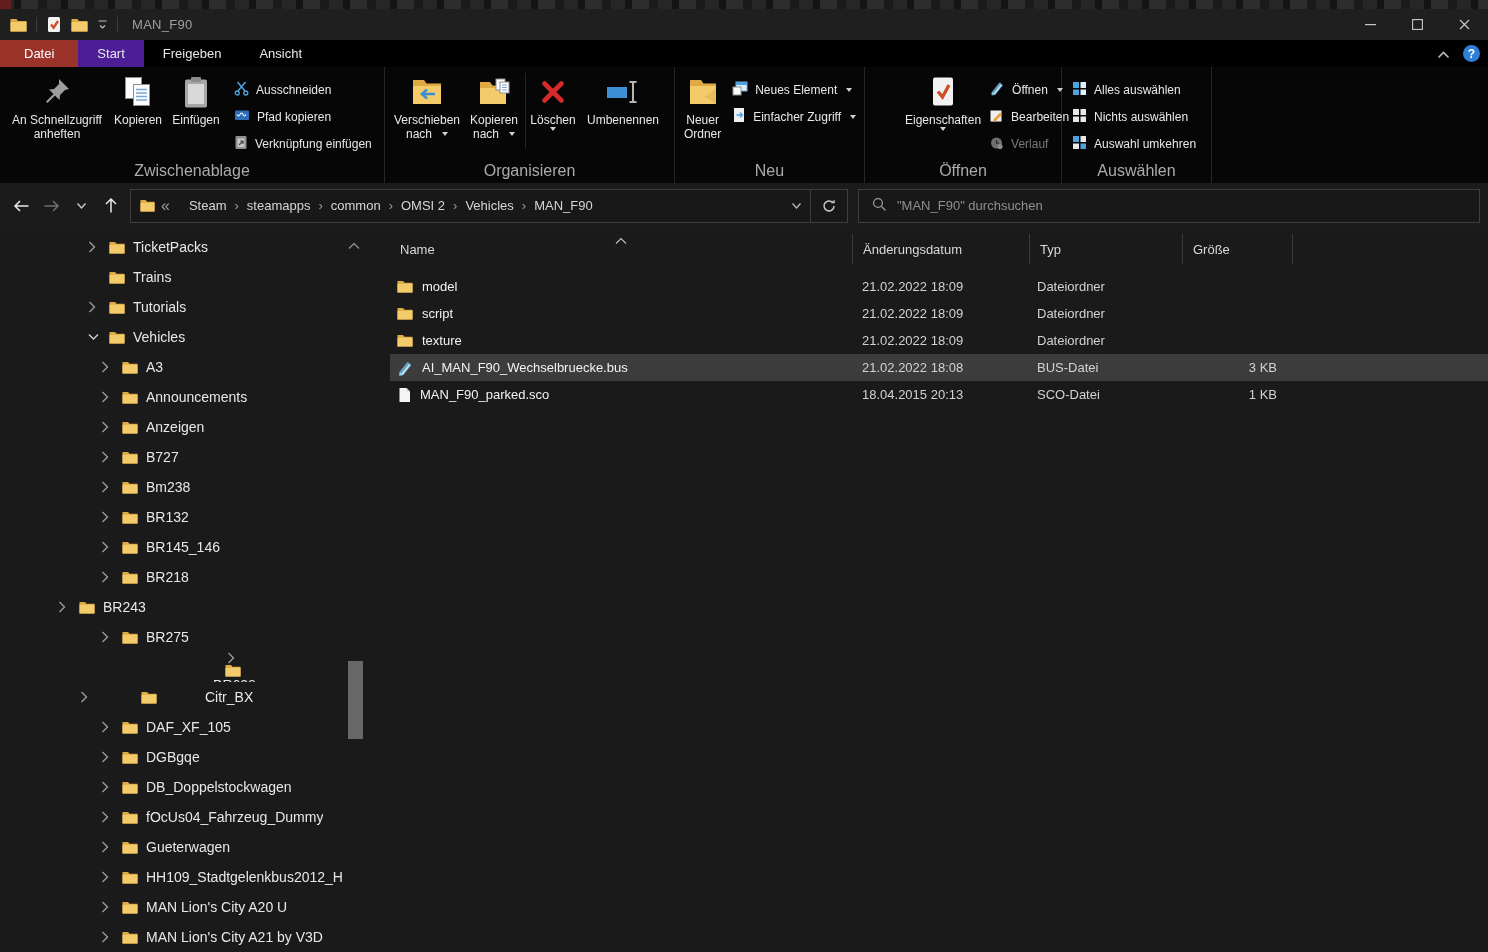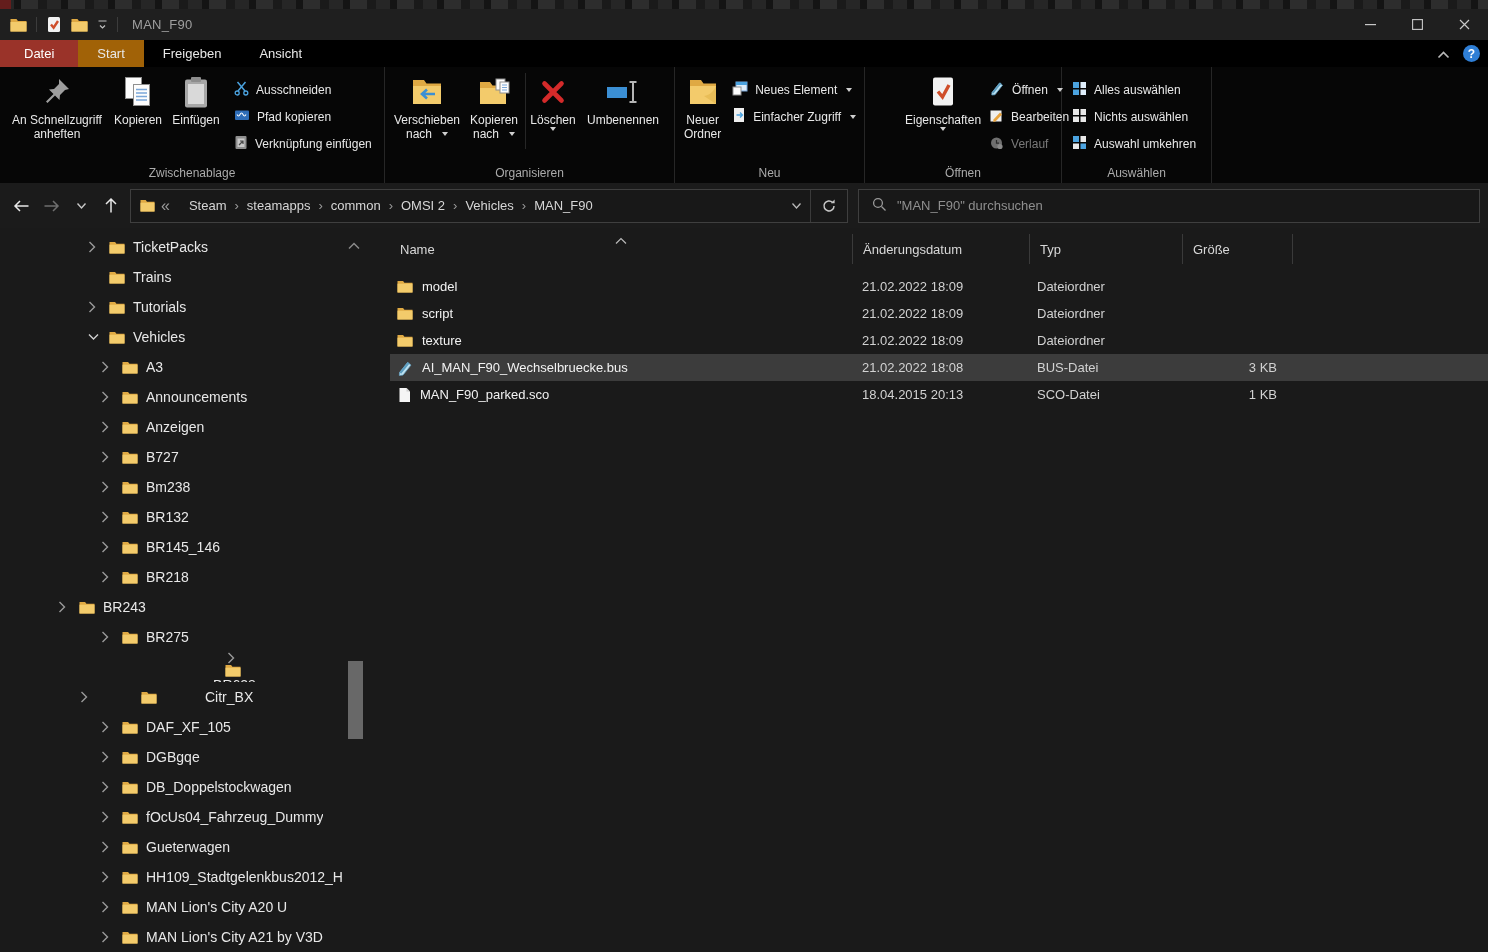--- a/index.html
+++ b/index.html
@@ -19,29 +19,29 @@
   .qat-sep { width:1px; height:15px; background:#3c3c3c; }
   .qatbtn { display:flex; align-items:center; }
   .title { margin-left:14px; font-size:13px; color:#9f9f9f; letter-spacing:.3px; }
   .win-controls { margin-left:auto; display:flex; height:100%; }
   .wbtn { width:47px; height:100%; display:flex; align-items:center; justify-content:center; }
 
   
   .tabrow { height:27px; background:#000; display:flex; align-items:stretch; }
   .tab { padding:0 19px; display:flex; align-items:center; font-size:13px; color:#e8e8e8; }
   .tab-datei { background:#9a3329; color:#fff; padding:0 24px; }
-  .tab-start { background:#a16207; }
+  .tab-start { background:#4c1d95; }
   .tabrow-right { margin-left:auto; display:flex; align-items:center; gap:13px; padding-right:8px; }
   .help-circle { width:17px; height:17px; border-radius:50%; background:#2f7fd6; color:#fff;
                  font-size:12px; font-weight:bold; display:flex; align-items:center; justify-content:center; }
 
   
   .ribbon { height:116px; background:#060606; display:flex; }
   .rgroup { position:relative; height:100%; border-right:1px solid #262626; display:flex; align-items:flex-start; }
-  .glabel { position:absolute; bottom:3px; left:0; right:0; text-align:center; font-size:12px; color:#ababab; }
+  .glabel { position:absolute; bottom:3px; left:0; right:0; text-align:center; font-size:16px; color:#ababab; }
   .bigbtn { display:flex; flex-direction:column; align-items:center; padding-top:7px; height:88px;
             font-size:12px; line-height:14px; color:#e8e8e8; text-align:center; }
   .bicon { height:36px; display:flex; align-items:center; justify-content:center; margin-bottom:3px; }
   .l2 { display:flex; align-items:center; justify-content:center; gap:10px; }
   .dd { width:0; height:0; border-left:3.5px solid transparent; border-right:3.5px solid transparent;
         border-top:4px solid #cfcfcf; display:inline-block; }
   .smallcol { display:flex; flex-direction:column; padding-top:9px; }
   .smallbtn { display:flex; align-items:center; gap:7px; height:27px; padding:0 8px;
               font-size:12px; color:#e8e8e8; white-space:nowrap; }
   .smallbtn .dd { margin-left:2px; }

